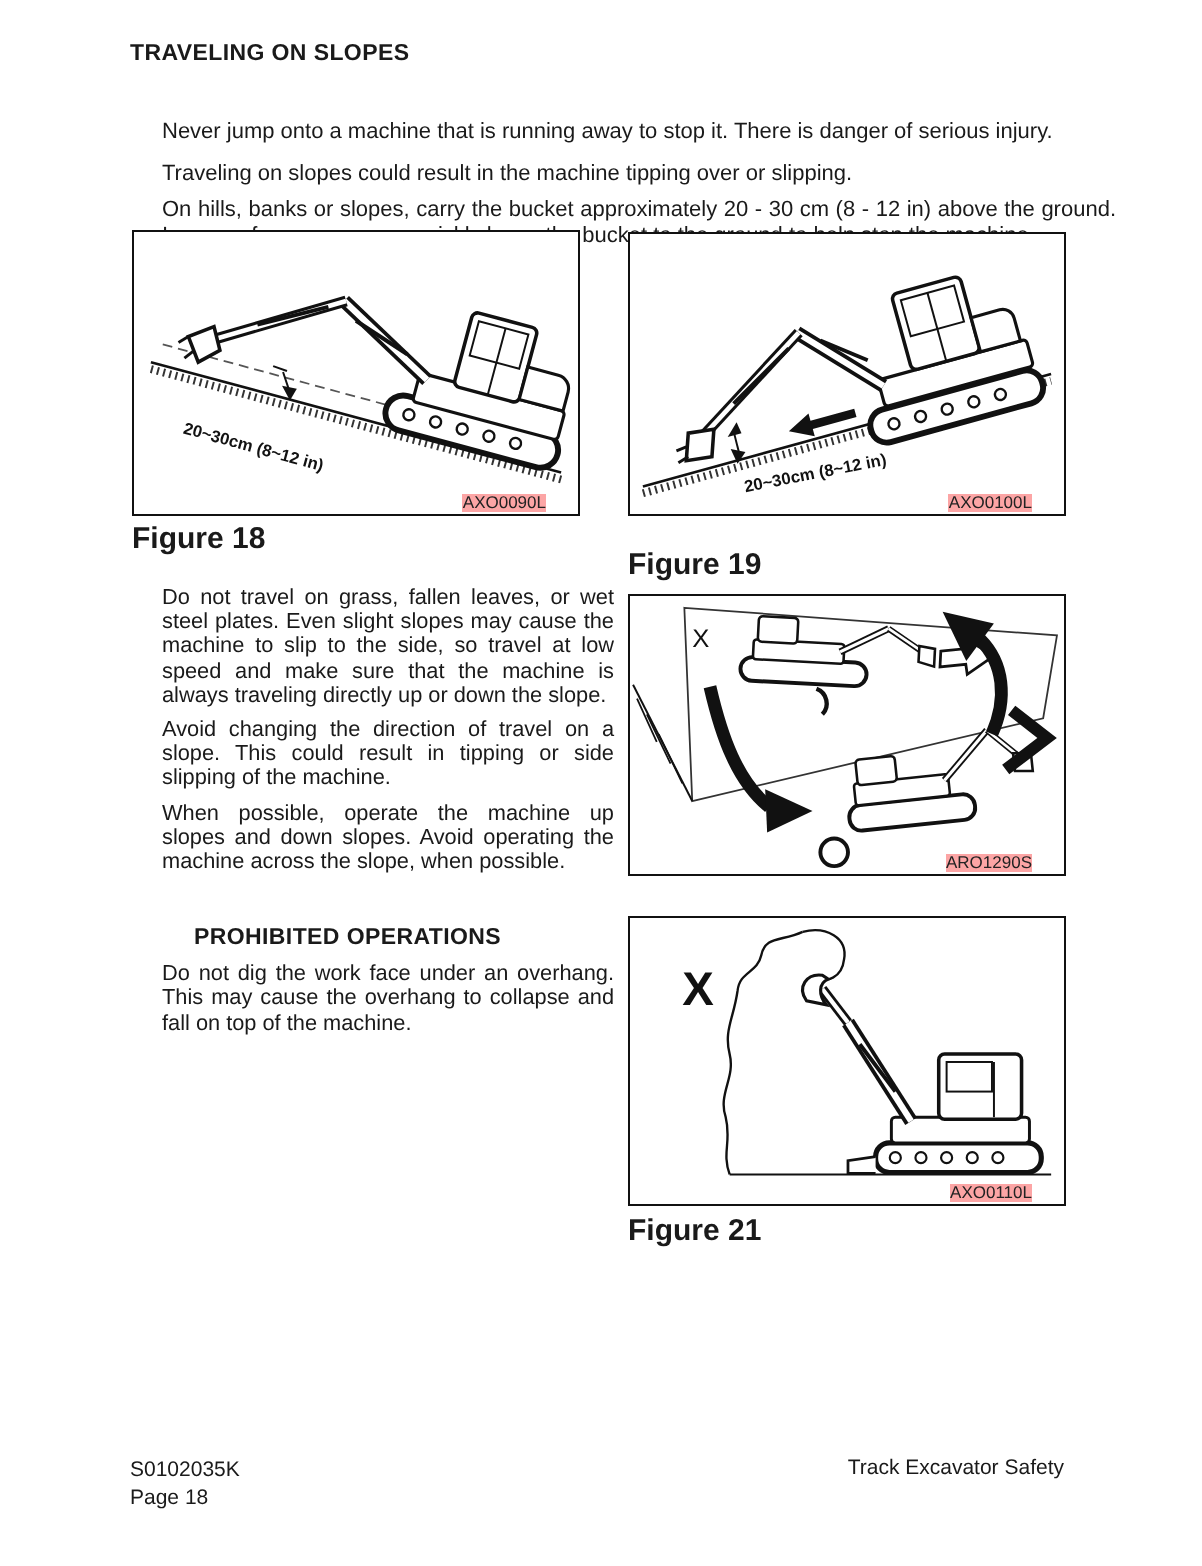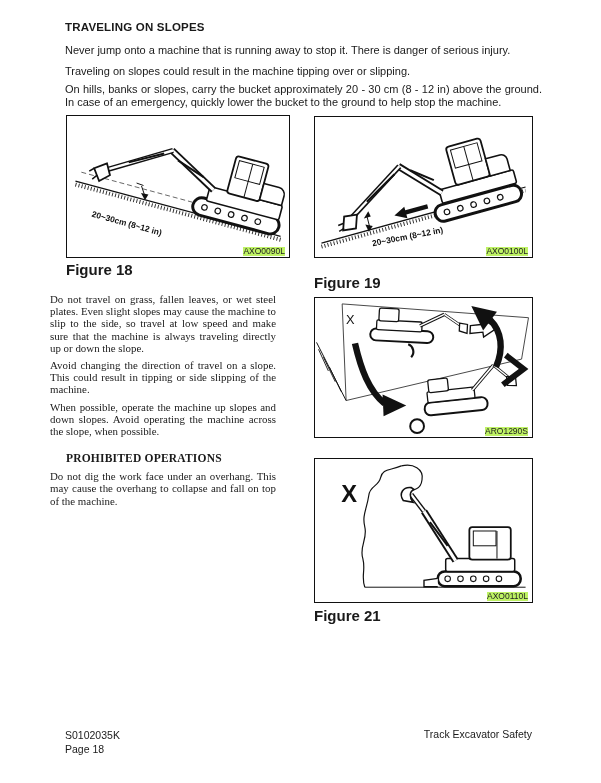--- a/index.html
+++ b/index.html
@@ -1,30 +1,30 @@
 <!DOCTYPE html>
 <html><head>
 <meta charset="utf-8">
 <style>
   html,body{margin:0;padding:0;background:#ffffff;}
   .page{position:relative;width:601px;height:781px;background:#fff;
         font-family:"Liberation Sans", sans-serif;color:#1a1a1a;overflow:hidden;}
   .abs{position:absolute;}
   h1,h2{font-size:11.5px;font-weight:700;margin:0;letter-spacing:.2px;}
-  p{margin:0;font-size:11px;line-height:13px;}
+  p{margin:16px;font-size:11px;line-height:13px;}
   .fullp{width:477px;text-align:justify;}
   .leftcol{width:226px;}
   .leftcol p{font-size:10.9px;line-height:12.2px;text-align:justify;margin:0 0 5px 0;}
-  .leftcol h2{margin:15px 0 6px 0;padding-left:16px;}
+  .leftcol h2{margin:26px 0 6px 0;padding-left:16px;}
   .fig{position:absolute;}
   .figbox{position:relative;border:1.5px solid #111;background:#fff;box-sizing:border-box;}
   .figbox svg{display:block;width:100%;height:100%;}
   figure{margin:0;}
   figcaption{font-weight:700;font-size:15px;margin-top:3px;}
-  .figcode{position:absolute;right:4px;bottom:1px;font-size:8.5px;color:#222;background:#bef264;line-height:9px;}
+  .figcode{position:absolute;right:16px;bottom:1px;font-size:8.5px;color:#222;background:#fca5a5;line-height:9px;}
   .footer-left{font-size:10.5px;line-height:14px;}
   .footer-right{font-size:10.5px;}
   .ink{stroke:#111;fill:none;}
   svg text{font-family:"Liberation Sans", sans-serif;fill:#111;}
 </style>
 </head>
 <body>
 
 <div class="page">
 
@@ -120,21 +120,21 @@
           <line x1="28" y1="108" x2="23" y2="110" class="ink" stroke-width="1.5"></line>
           <line x1="29" y1="113" x2="24" y2="116" class="ink" stroke-width="1.5"></line>
         </g>
         <text transform="translate(58,131) rotate(-11)" font-size="8.5" font-weight="600">20~30cm (8~12 in)</text>
       </svg>
       <span class="figcode">AXO0100L</span>
     </div>
     <figcaption style="margin-top:16px;">Figure 19</figcaption>
   </figure>
 
-  <div class="abs leftcol" style="left:50px;top:293px;font-family:Liberation Serif, serif;">
+  <div class="abs leftcol" style="left:81px;top:293px;">
     <p>Do not travel on grass, fallen leaves, or wet steel plates. Even slight slopes may cause the machine to slip to the side, so travel at low speed and make sure that the machine is always traveling directly up or down the slope.</p>
     <p>Avoid changing the direction of travel on a slope. This could result in tipping or side slipping of the machine.</p>
     <p>When possible, operate the machine up slopes and down slopes. Avoid operating the machine across the slope, when possible.</p>
     <h2>PROHIBITED OPERATIONS</h2>
     <p>Do not dig the work face under an overhang. This may cause the overhang to collapse and fall on top of the machine.</p>
   </div>
 
   <figure class="fig" style="left:314px;top:297px;width:219px;">
     <div class="figbox" style="height:141px;">
       <svg viewBox="0 0 219 141">

